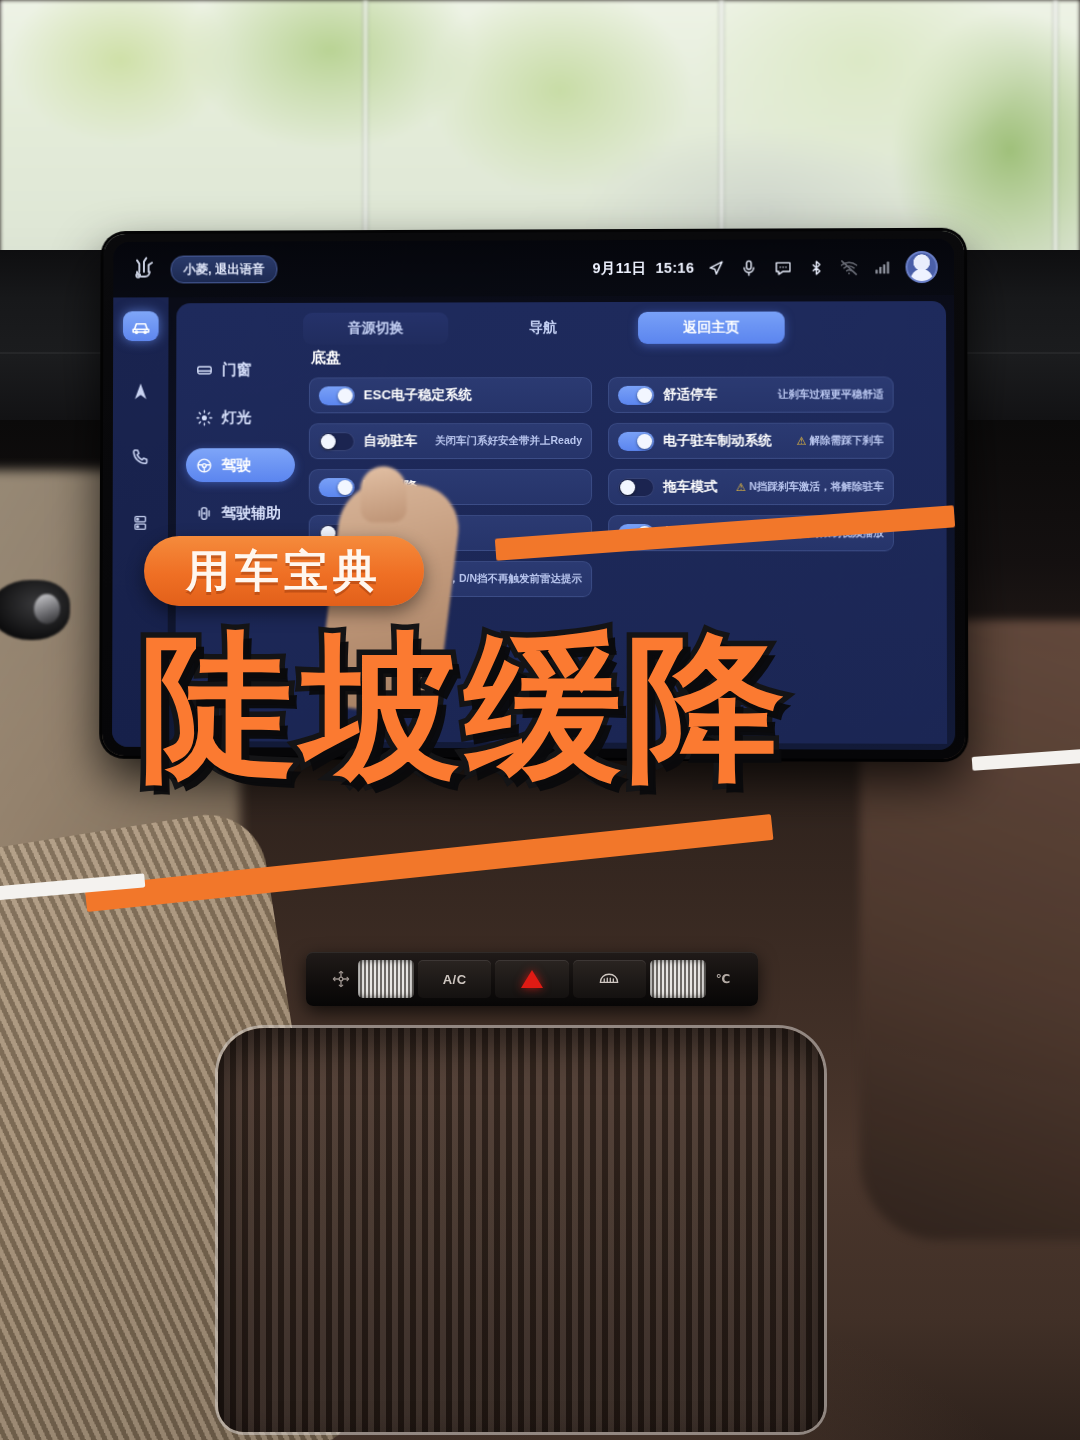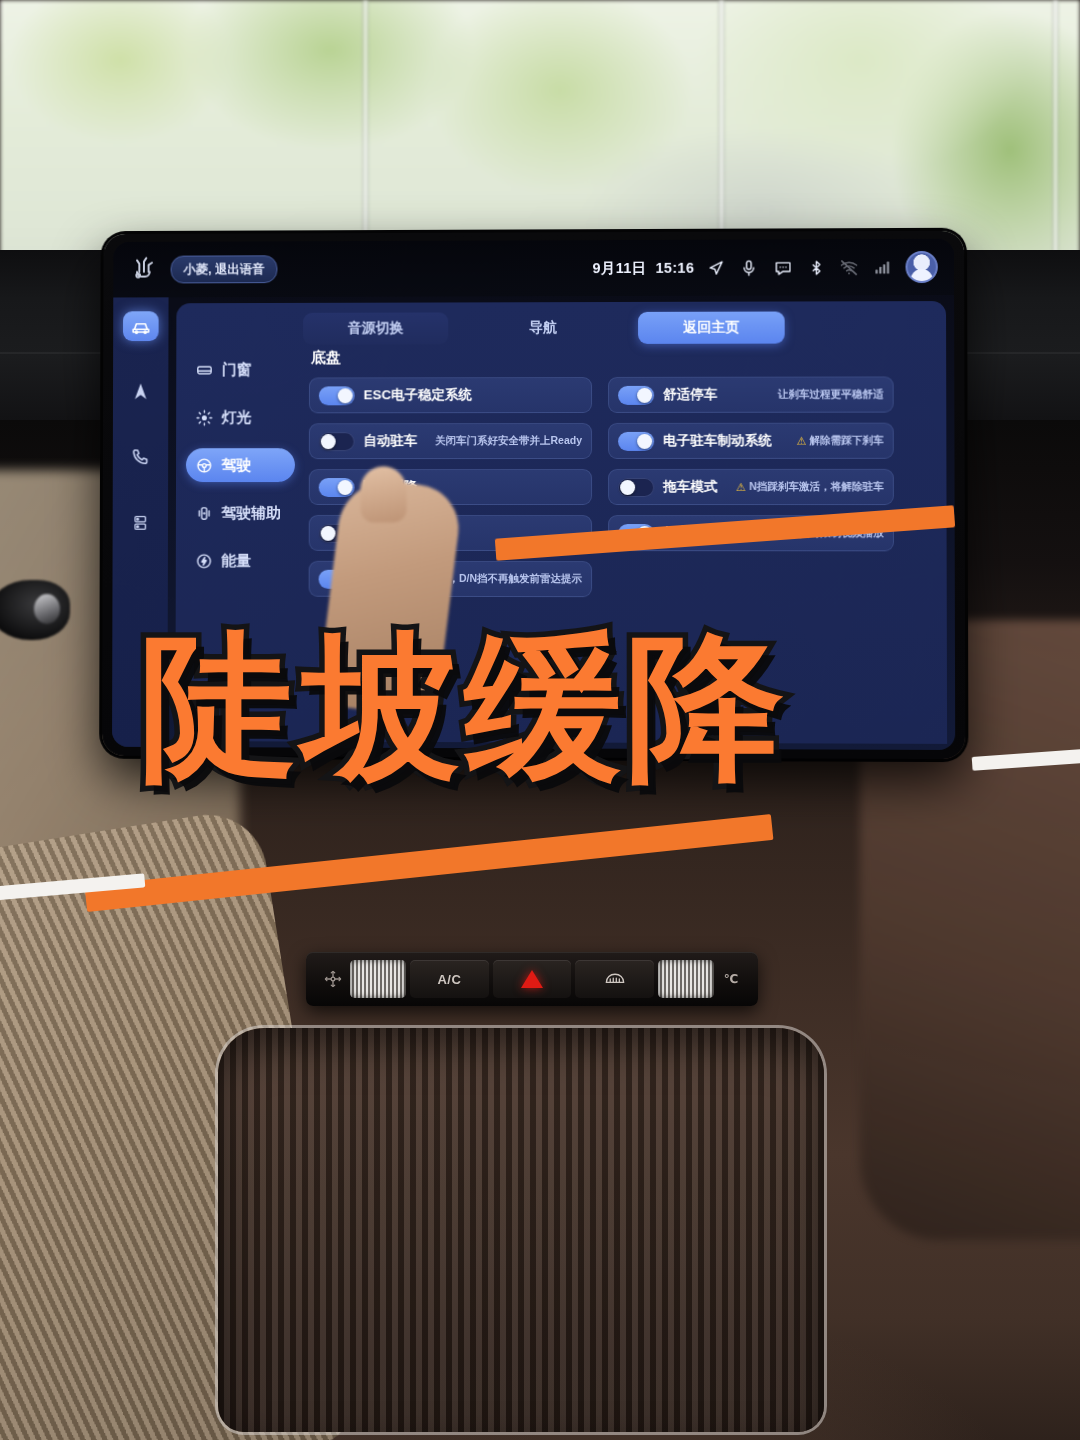--- a/index.html
+++ b/index.html
@@ -173,21 +173,21 @@
     background:
       repeating-linear-gradient(74deg,rgba(0,0,0,.22) 0 5px,rgba(255,255,255,.13) 5px 10px),
       linear-gradient(150deg,#b09a7f 0%,#9c8569 45%,#7d6a53 100%);
     border-radius:120px 60px 40px 40px;transform:rotate(-9deg);filter:blur(.6px);
   }
 
   
   .hvac{
     position:absolute;left:306px;top:952px;width:452px;height:54px;
     background:linear-gradient(180deg,#201b19,#100d0c 60%,#070606);
-    border-radius:7px;display:flex;align-items:center;padding:0 14px;box-sizing:border-box;gap:4px;
+    border-radius:7px;display:flex;align-items:center;padding:0 22px;box-sizing:border-box;gap:4px;
     box-shadow:0 6px 18px rgba(0,0,0,.7), inset 0 1px 0 rgba(255,255,255,.07);
   }
   .hv-ico{width:26px;height:30px;color:#9a918c;display:flex;align-items:center;justify-content:center;}
   .knurl{
     width:56px;height:38px;border-radius:5px;
     background:
       repeating-linear-gradient(90deg,#e8e6e3 0 2px,#6e6a66 2px 4px),
       linear-gradient(180deg,#d7d4d0,#5a5653);
     box-shadow:inset 0 0 6px rgba(0,0,0,.65);
   }
@@ -497,15 +497,16 @@
   </div>
 
   <div class="tray-shadow"></div>
   <div class="tray"></div>
 
   <div class="stripe s1"></div>
   <div class="stripe s2"></div>
   <div class="wline w1"></div>
   <div class="wline w2"></div>
 
+  <div class="badge">用车宝典</div>
   <div class="headline">陡坡缓降</div>
 
 </div>
 
 </body></html>

